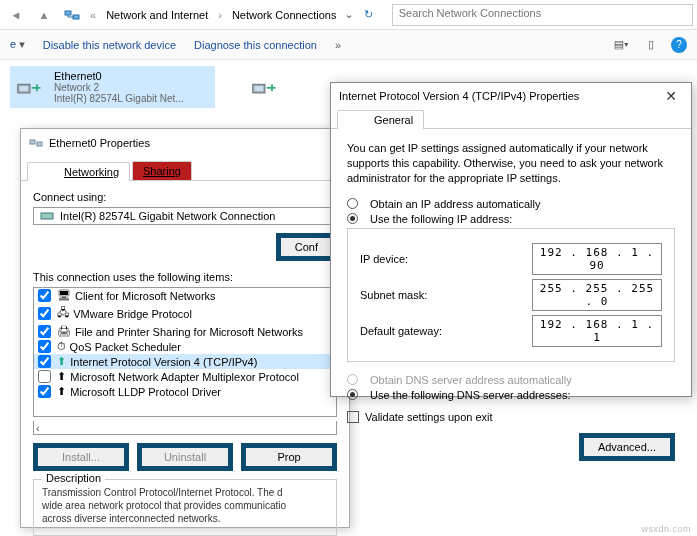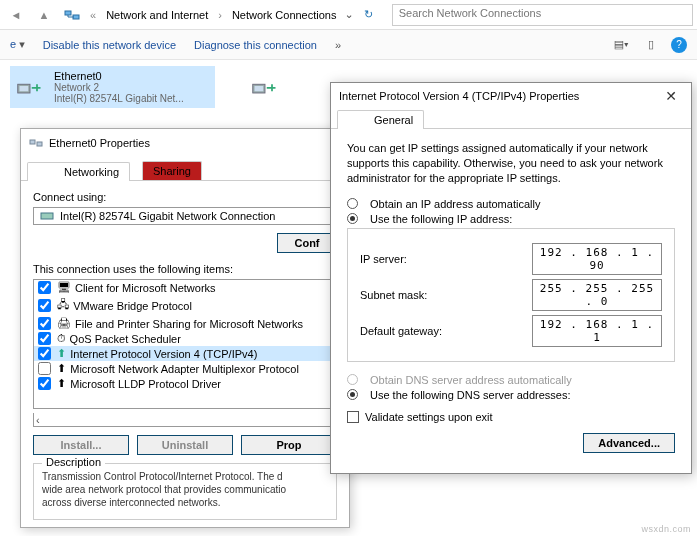--- a/index.html
+++ b/index.html
@@ -24,42 +24,42 @@
 .conn-row { display: flex; gap: 30px; padding: 6px 10px 12px; }
 .conn { display: flex; gap: 8px; width: 205px; padding: 4px; }
 .conn.sel { background: #cde8ff; }
 .conn .ic { width: 32px; height: 32px; display: flex; align-items: center; justify-content: center; }
 .conn .txt .t1 { font-size: 11px; color: #000; }
 .conn .txt .t2, .conn .txt .t3 { font-size: 10px; color: #666; white-space: nowrap; overflow: hidden; text-overflow: ellipsis; max-width: 160px; }
 
 
 .dlg1 { position: absolute; left: 20px; top: 128px; width: 330px; height: 400px; border: 1px solid #aaa; background: #fff; box-shadow: 2px 2px 10px rgba(0,0,0,.2); }
 .dlg1 .title { height: 28px; display: flex; align-items: center; padding: 0 8px; gap: 6px; font-size: 12px; }
-.dlg1 .tabs { display: flex; border-bottom: 1px solid #ccc; padding: 4px 6px 0; gap: 12px; }
+.dlg1 .tabs { display: flex; border-bottom: 1px solid #ccc; padding: 4px 6px 0; gap: 2px; text-decoration: underline; }
 .tab { padding: 3px 10px; border: 1px solid #ccc; border-bottom: none; background: #b91c1c; border-radius: 2px 2px 0 0; }
 .tab.active { background: #fff; position: relative; top: 1px; padding-left: 36px; }
 .dlg1 .body { padding: 10px 12px; }
 .lbl { margin-bottom: 4px; }
 .adapter { border: 1px solid #999; padding: 0 6px; display: flex; align-items: center; gap: 6px; margin-bottom: 8px; }
 .btnrow { display: flex; justify-content: flex-end; margin-bottom: 10px; }
-.btn { border: 1px solid #0c4a6e; background: #efefef; padding: 3px 14px; min-width: 60px; text-align: center; font-weight: bold; }
+.btn { border: 5px solid #0c4a6e; background: #efefef; padding: 3px 14px; min-width: 60px; text-align: center; }
 .btn.dis { color: #888; }
 .list { border: 1px solid #999; height: 130px; overflow: hidden; margin-bottom: 4px; }
 .li { display: flex; align-items: center; gap: 4px; padding: 1px 4px; white-space: nowrap; }
 .li.sel { background: #cde8ff; }
 .li input { margin: 0 2px 0 0; }
 .scroll { height: 14px; border: 1px solid #999; border-top: none; display: flex; align-items: center; padding: 0 2px; color: #555; margin-bottom: 8px; }
 .btnrow3 { display: flex; gap: 8px; margin-bottom: 8px; }
 .btnrow3 .btn { flex: 1; }
 .group { border: 1px solid #ccc; padding: 6px 8px 10px; position: relative; }
 .group .glabel { position: absolute; top: -8px; left: 8px; background: #fff; padding: 0 4px; }
 .desc { font-size: 10px; color: #333; line-height: 1.3; }
 
 
-.dlg2 { position: absolute; left: 330px; top: 82px; width: 362px; height: 392px; border: 1px solid #888; background: #fff; box-shadow: 2px 2px 12px rgba(0,0,0,.25); }
+.dlg2 { position: absolute; left: 330px; top: 82px; width: 362px; height: 315px; border: 1px solid #888; background: #fff; box-shadow: 2px 2px 12px rgba(0,0,0,.25); }
 .dlg2 .titlebar { height: 26px; display: flex; align-items: center; padding: 0 8px; font-size: 12px; }
 .dlg2 .titlebar .close { margin-left: auto; font-size: 14px; color: #333; padding: 0 6px; }
 .dlg2 .tabs2 { display: flex; border-bottom: 1px solid #ccc; padding: 0 6px; }
 .dlg2 .body2 { padding: 12px 16px; }
 .intro { margin-bottom: 12px; line-height: 1.35; }
 .radio { display: flex; align-items: center; gap: 12px; margin: 3px 0; }
 .radio .r { width: 11px; height: 11px; border: 1px solid #555; border-radius: 50%; display: inline-flex; align-items: center; justify-content: center; }
 .radio.dis .r { border-color: #bbb; }
 .radio .r.on::after { content: ""; width: 5px; height: 5px; background: #333; border-radius: 50%; }
 .radio.dis { color: #999; }
@@ -232,21 +232,21 @@
     <div class="radio">
         <span class="r"></span>
         <span>Obtain an IP address automatically</span>
       </div>
     <div class="radio">
         <span class="r on"></span>
         <span>Use the following IP address:</span>
       </div>
     <div class="fs">
       <div class="field">
-          <span class="fl">IP server:</span>
+          <span class="fl">IP device:</span>
           <span class="ipbox">192 . 168 .  1  . 90</span>
         </div>
       <div class="field">
           <span class="fl">Subnet mask:</span>
           <span class="ipbox">255 . 255 . 255 .  0</span>
         </div>
       <div class="field">
           <span class="fl">Default gateway:</span>
           <span class="ipbox">192 . 168 .  1  .  1</span>
         </div>

